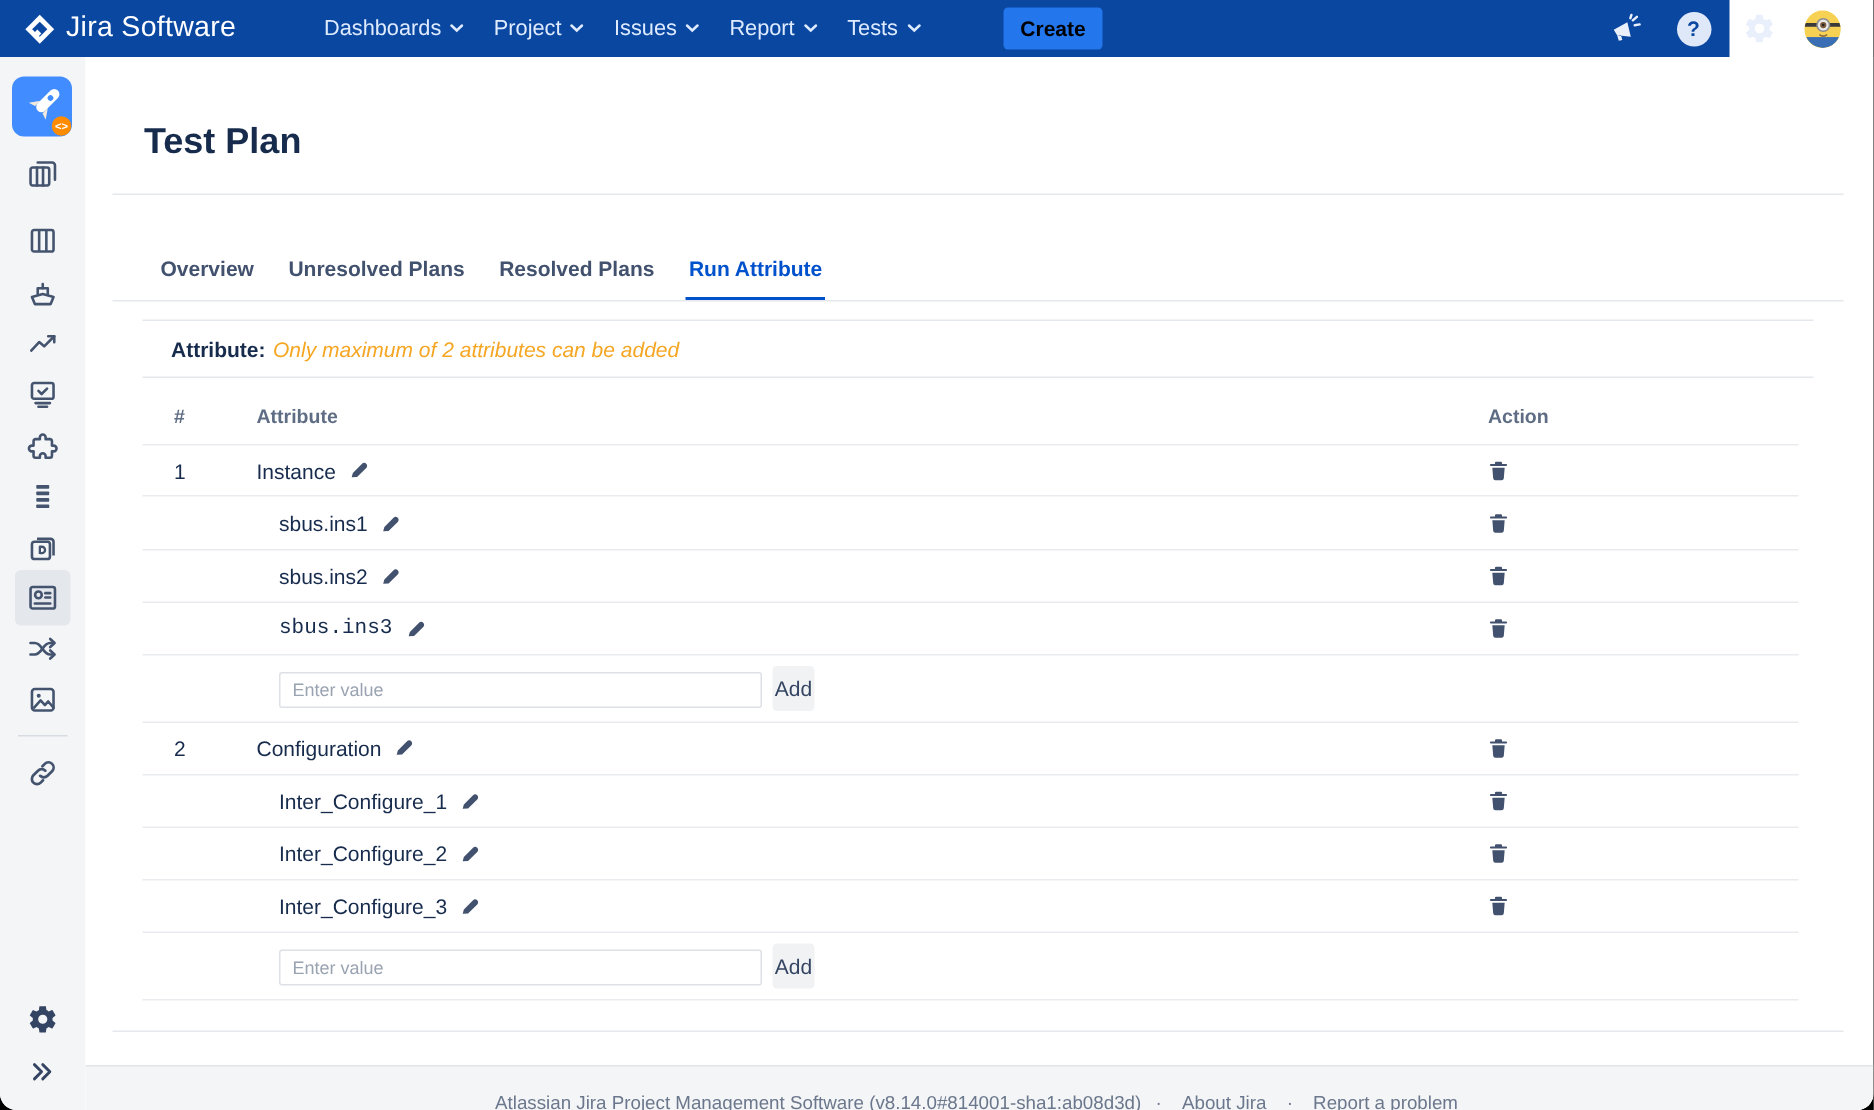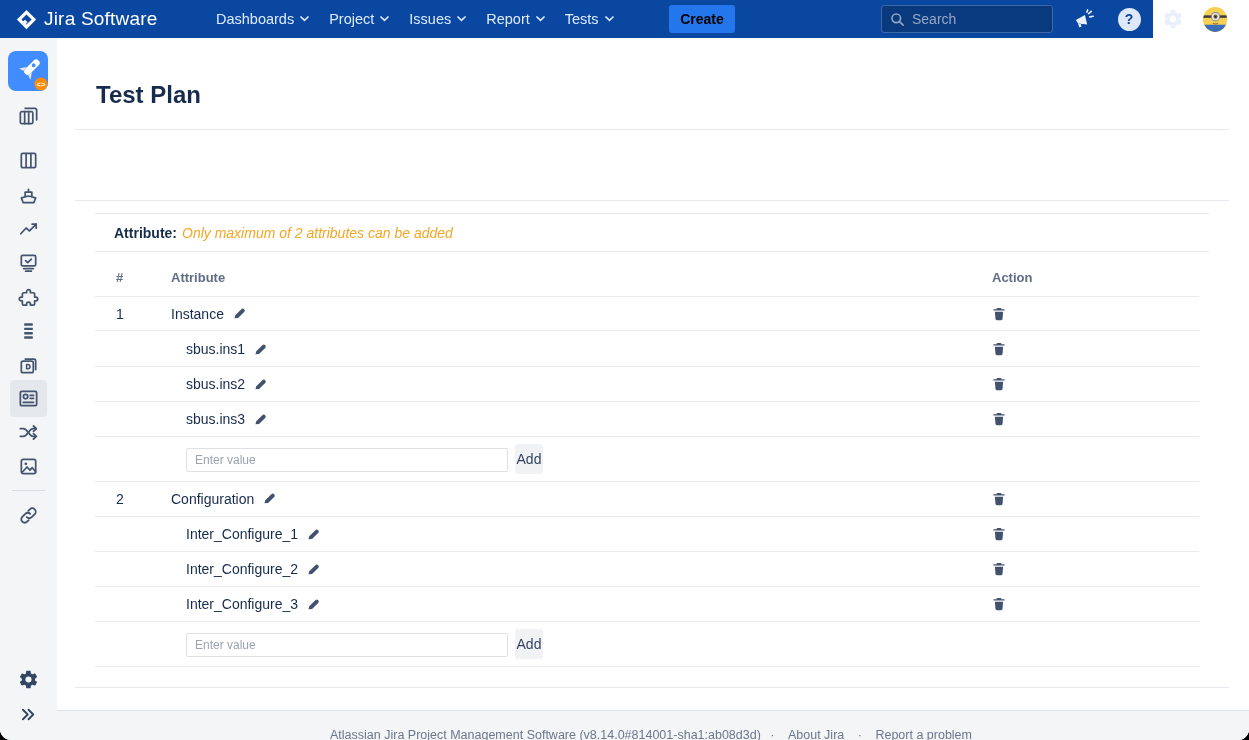--- a/index.html
+++ b/index.html
@@ -138,29 +138,20 @@
         <span>
             <svg width="9" height="6" viewBox="0 0 9 6">
               <polyline points="1,1 4.5,4.3 8,1" fill="none" stroke="#DEEBFF" stroke-width="1.7" stroke-linecap="round"></polyline>
             </svg>
           </span>
       </div>
     </div>
 
     <button class="create-btn">Create</button>
 
-    <div class="search-box">
-      <span>
-        <svg width="15" height="15" viewBox="0 0 16 16">
-            <circle cx="6.7" cy="6.7" r="4.6" fill="none" stroke="#8FA3C2" stroke-width="1.8"></circle>
-            <line x1="10.2" y1="10.2" x2="14" y2="14" stroke="#8FA3C2" stroke-width="1.8" stroke-linecap="round"></line>
-          </svg>
-      </span>
-      <input placeholder="Search" style="">
-    </div>
 
     <div class="nav-right-ic" style="left:1072px;">
       <svg width="22" height="20" viewBox="0 0 24 22">
         <path d="M3 12 L13 6.5 L15.5 17 L5.5 16 Z M5.5 16 l1.2 4 l2.6-.6 l-1-3.6" fill="#E9F0FC"></path>
         <line x1="17" y1="5" x2="20" y2="2.5" stroke="#E9F0FC" stroke-width="1.8" stroke-linecap="round"></line>
         <line x1="18.4" y1="8.6" x2="22" y2="8" stroke="#E9F0FC" stroke-width="1.8" stroke-linecap="round"></line>
         <line x1="15.2" y1="3.4" x2="16" y2="1" stroke="#E9F0FC" stroke-width="1.8" stroke-linecap="round"></line>
       </svg>
     </div>
     <div class="nav-right-ic" style="left:1117px;">
@@ -305,20 +296,26 @@
         <polyline points="5,6 11,12 5,18"></polyline>
           <polyline points="12,6 18,12 12,18"></polyline>
       </svg>
     </div>
   </div>
 
   <div class="content">
     <h1 class="page-title">Test Plan</h1>
     <div class="hr" style="left:18px; width:1154px; top:91px;"></div>
 
+    <div class="tabs">
+      <div class="tab">Overview</div>
+      <div class="tab">Unresolved Plans</div>
+      <div class="tab">Resolved Plans</div>
+      <div class="tab active">Run Attribute</div>
+    </div>
     <div class="hr" style="left:18px; width:1154px; top:162px;"></div>
 
     <div class="hr" style="left:38px; width:1114px; top:175px;"></div>
     <div class="notice">
       <b>Attribute:</b><i>Only maximum of 2 attributes can be added</i>
     </div>
     <div class="hr" style="left:38px; width:1114px; top:213px;"></div>
 
     <div class="thead">
       <span class="th-num">#</span>
@@ -368,21 +365,21 @@
             </svg>
           </span>
         </span>
       <span class="trash-btn">
           <svg width="14" height="16" viewBox="0 0 16 17" fill="currentColor">
             <path d="M6.2 1.5 h3.6 a.9.9 0 0 1 .9.9 v.7 h3.1 a.75.75 0 1 1 0 1.5 H2.2 a.75.75 0 1 1 0-1.5 h3.1 v-.7 a.9.9 0 0 1 .9-.9 z"></path>
             <path d="M3.3 6 h9.4 l-.65 8 a1.7 1.7 0 0 1-1.7 1.55 H5.65 A1.7 1.7 0 0 1 3.95 14 L3.3 6 z"></path>
           </svg>
         </span>
     </div>
-    <div class="trow" style="top:364px;">
+    <div class="trow" style="top:364px;font-family:Liberation Mono, monospace;">
       <span class="cell-val">
           <span>sbus.ins3</span>
         <span class="edit-btn">
             <svg width="14" height="14" viewBox="0 0 16 16" fill="currentColor">
               <path d="M2.8 13.9 L3.7 10.6 L10.7 3.6 C11.6 2.7 13 2.7 13.9 3.6 C14.8 4.5 14.8 5.9 13.9 6.8 L6.9 13.8 L2.8 13.9 Z"></path>
             </svg>
           </span>
         </span>
       <span class="trash-btn">
           <svg width="14" height="16" viewBox="0 0 16 17" fill="currentColor">

